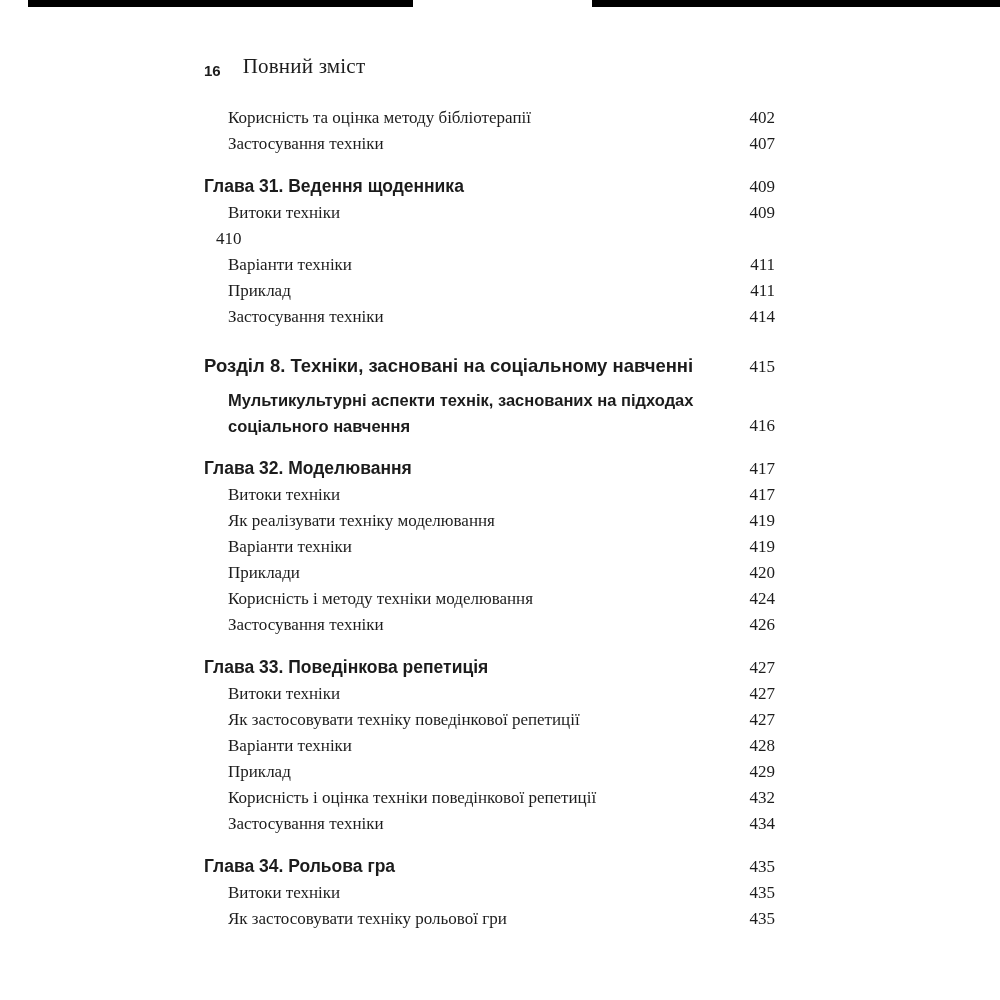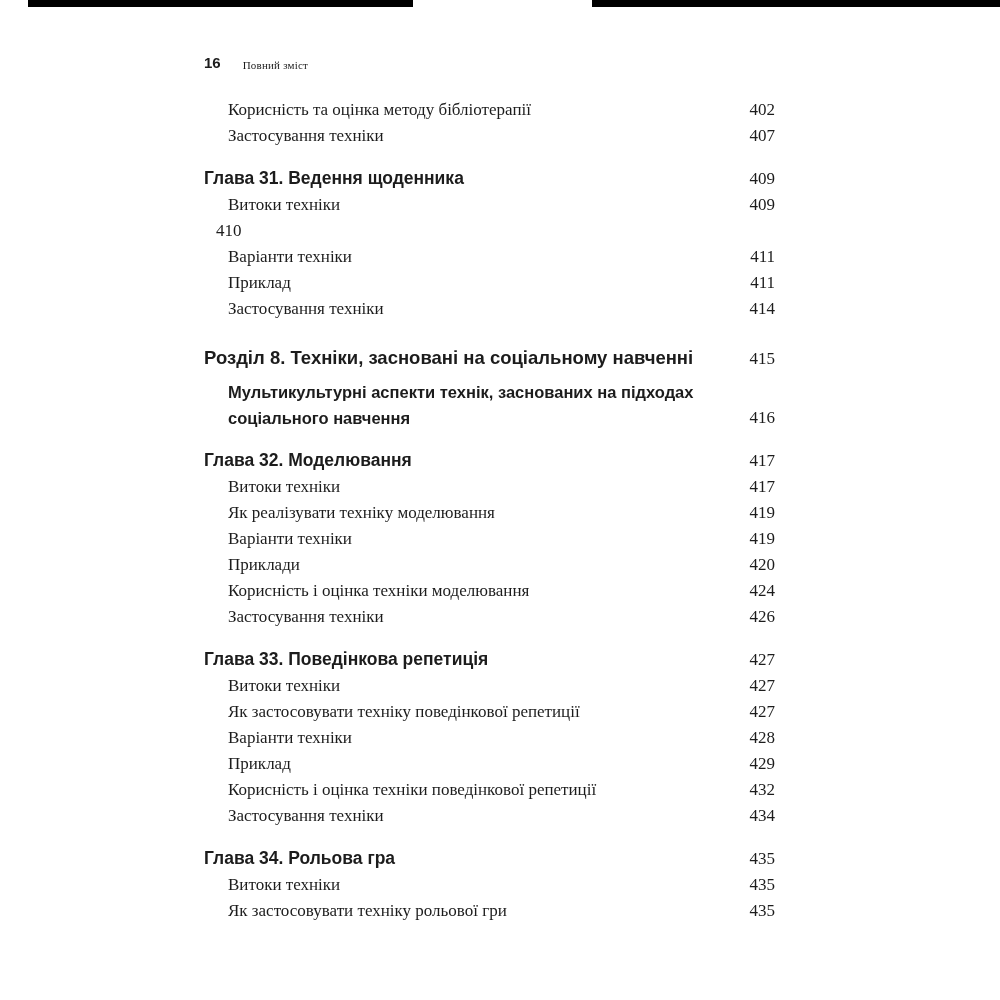--- a/index.html
+++ b/index.html
@@ -34,21 +34,21 @@
     gap: 22px;
     margin-bottom: 26px;
   }
   .page-header .page-num {
     font-family: "Liberation Sans", sans-serif;
     font-weight: bold;
     font-size: 15px;
   }
   .page-header .header-title {
     font-family: "Liberation Serif", serif;
-    font-size: 11px;
+    font-size: 21px;
     letter-spacing: 0.2px;
   }
 
   .toc-list { width: 100%; }
 
   .toc-row {
     display: flex;
     justify-content: space-between;
     align-items: baseline;
     line-height: 26px;
@@ -159,21 +159,21 @@
       </div>
       <div class="toc-row type-sub">
         <span class="toc-label">Варіанти техніки</span>
         <span class="toc-page">419</span>
       </div>
       <div class="toc-row type-sub">
         <span class="toc-label">Приклади</span>
         <span class="toc-page">420</span>
       </div>
       <div class="toc-row type-sub">
-        <span class="toc-label">Корисність і оцінка техніки моделювання</span>
+        <span class="toc-label">Корисність і методу техніки моделювання</span>
         <span class="toc-page">424</span>
       </div>
       <div class="toc-row type-sub">
         <span class="toc-label">Застосування техніки</span>
         <span class="toc-page">426</span>
       </div>
       <div class="toc-row type-chapter">
         <span class="toc-label">Глава 33. Поведінкова репетиція</span>
         <span class="toc-page">427</span>
       </div>

